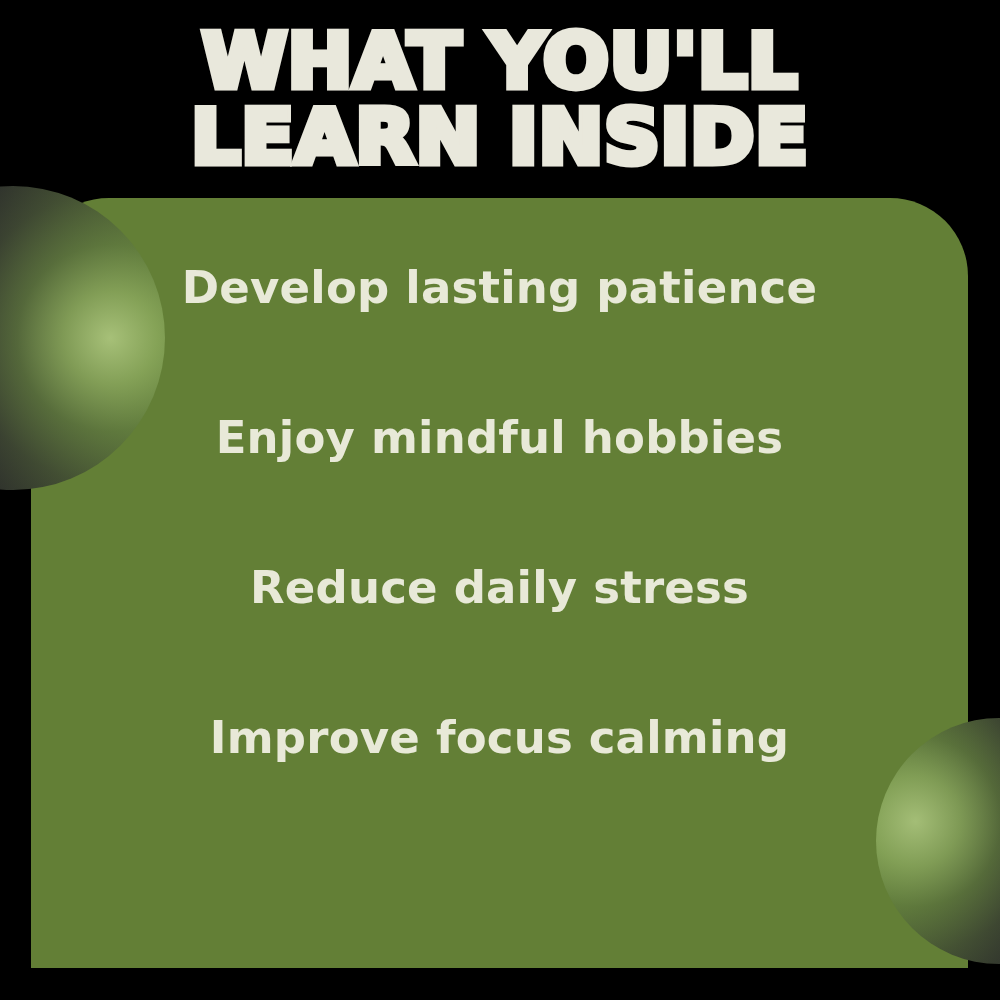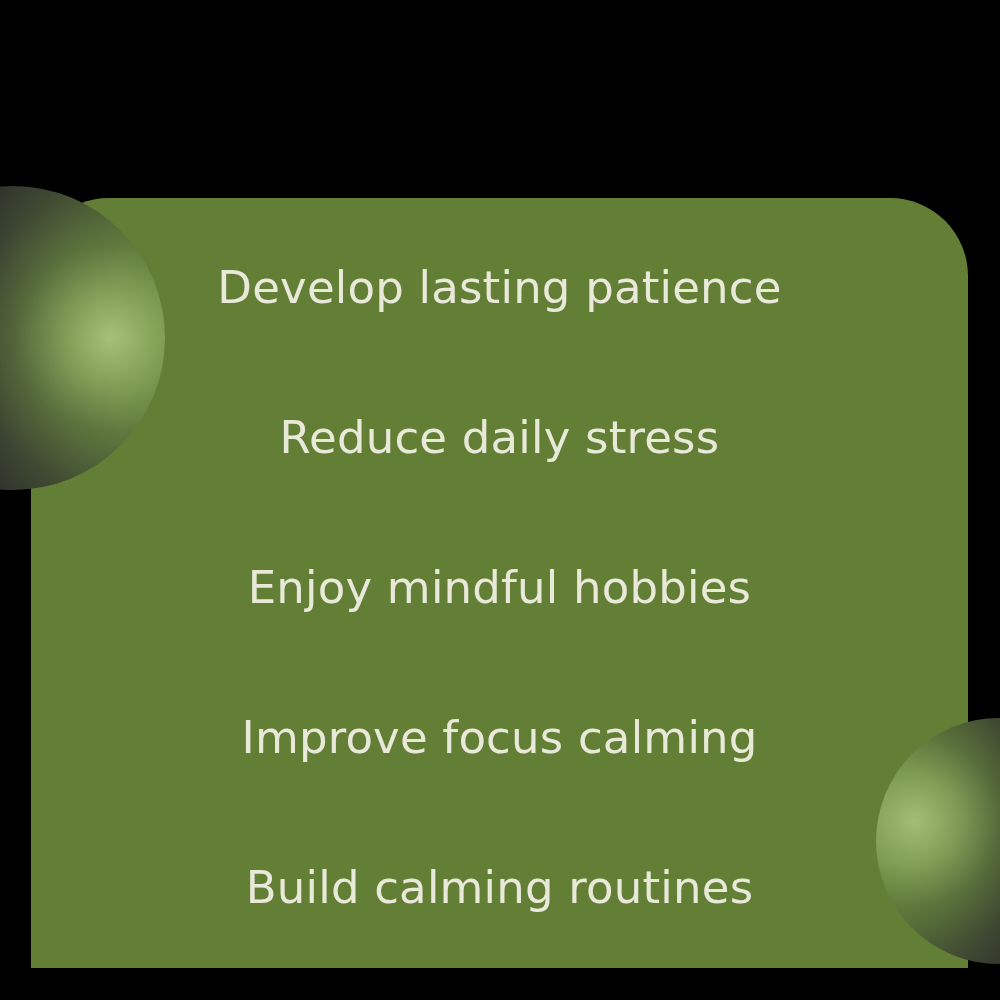--- a/index.html
+++ b/index.html
@@ -68,21 +68,21 @@
     display: flex;
     flex-direction: column;
     justify-content: flex-start;
     align-items: center;
     padding-top: 62px;
     box-sizing: border-box;
   }
   .list-item {
     color: #E8E9D8;
     font-family: "DejaVu Sans", sans-serif;
-    font-weight: 400;
+    font-weight: 700;
     font-size: 45px;
     line-height: 56px;
     letter-spacing: 0.2px;
     text-align: center;
     white-space: nowrap;
     margin-bottom: 94px;
   }
   .list-item:last-child { margin-bottom: 0; }
 
   
@@ -122,28 +122,31 @@
         rgba(32,34,31,0.88) 85%,
         rgba(26,27,25,1) 100%),
       linear-gradient(270deg, #1d1e1c 0%, #3a3c36 42%, #6c8a43 100%);
   }
 </style>
 </head>
 <body>
 
 <div id="poster">
 
+  <div class="title-block">
+    <span class="title-line l1">WHAT YOU'LL</span>
+    <span class="title-line l2">LEARN INSIDE</span>
+  </div>
 
   <div class="card">
     <div class="list">
       <div class="list-item">Develop lasting patience</div>
+      <div class="list-item">Enjoy mindful hobbies</div>
       <div class="list-item">Reduce daily stress</div>
-      <div class="list-item">Enjoy mindful hobbies</div>
       <div class="list-item">Improve focus calming</div>
-      <div class="list-item">Build calming routines</div>
     </div>
   </div>
 
   <div class="sphere sphere-left"></div>
 
   <div class="sphere sphere-right"></div>
 
 </div>
 
 </body></html>

